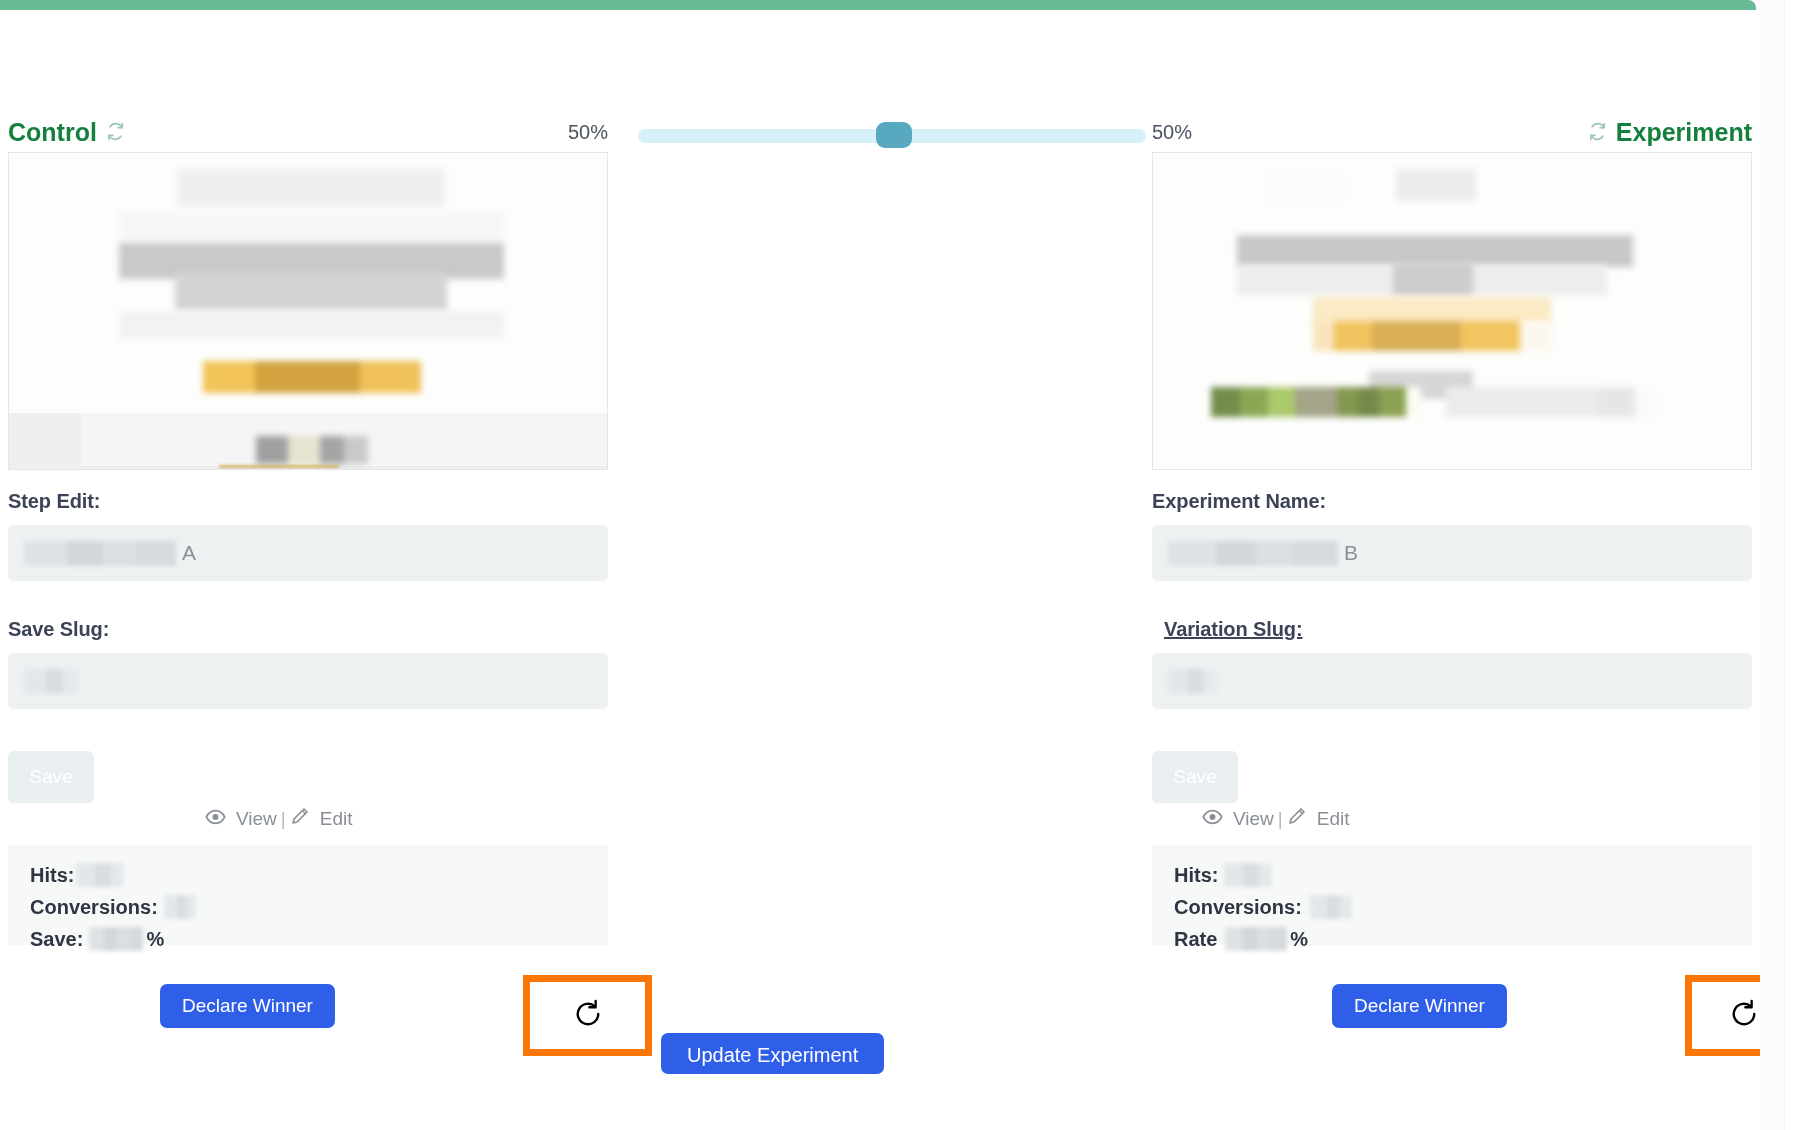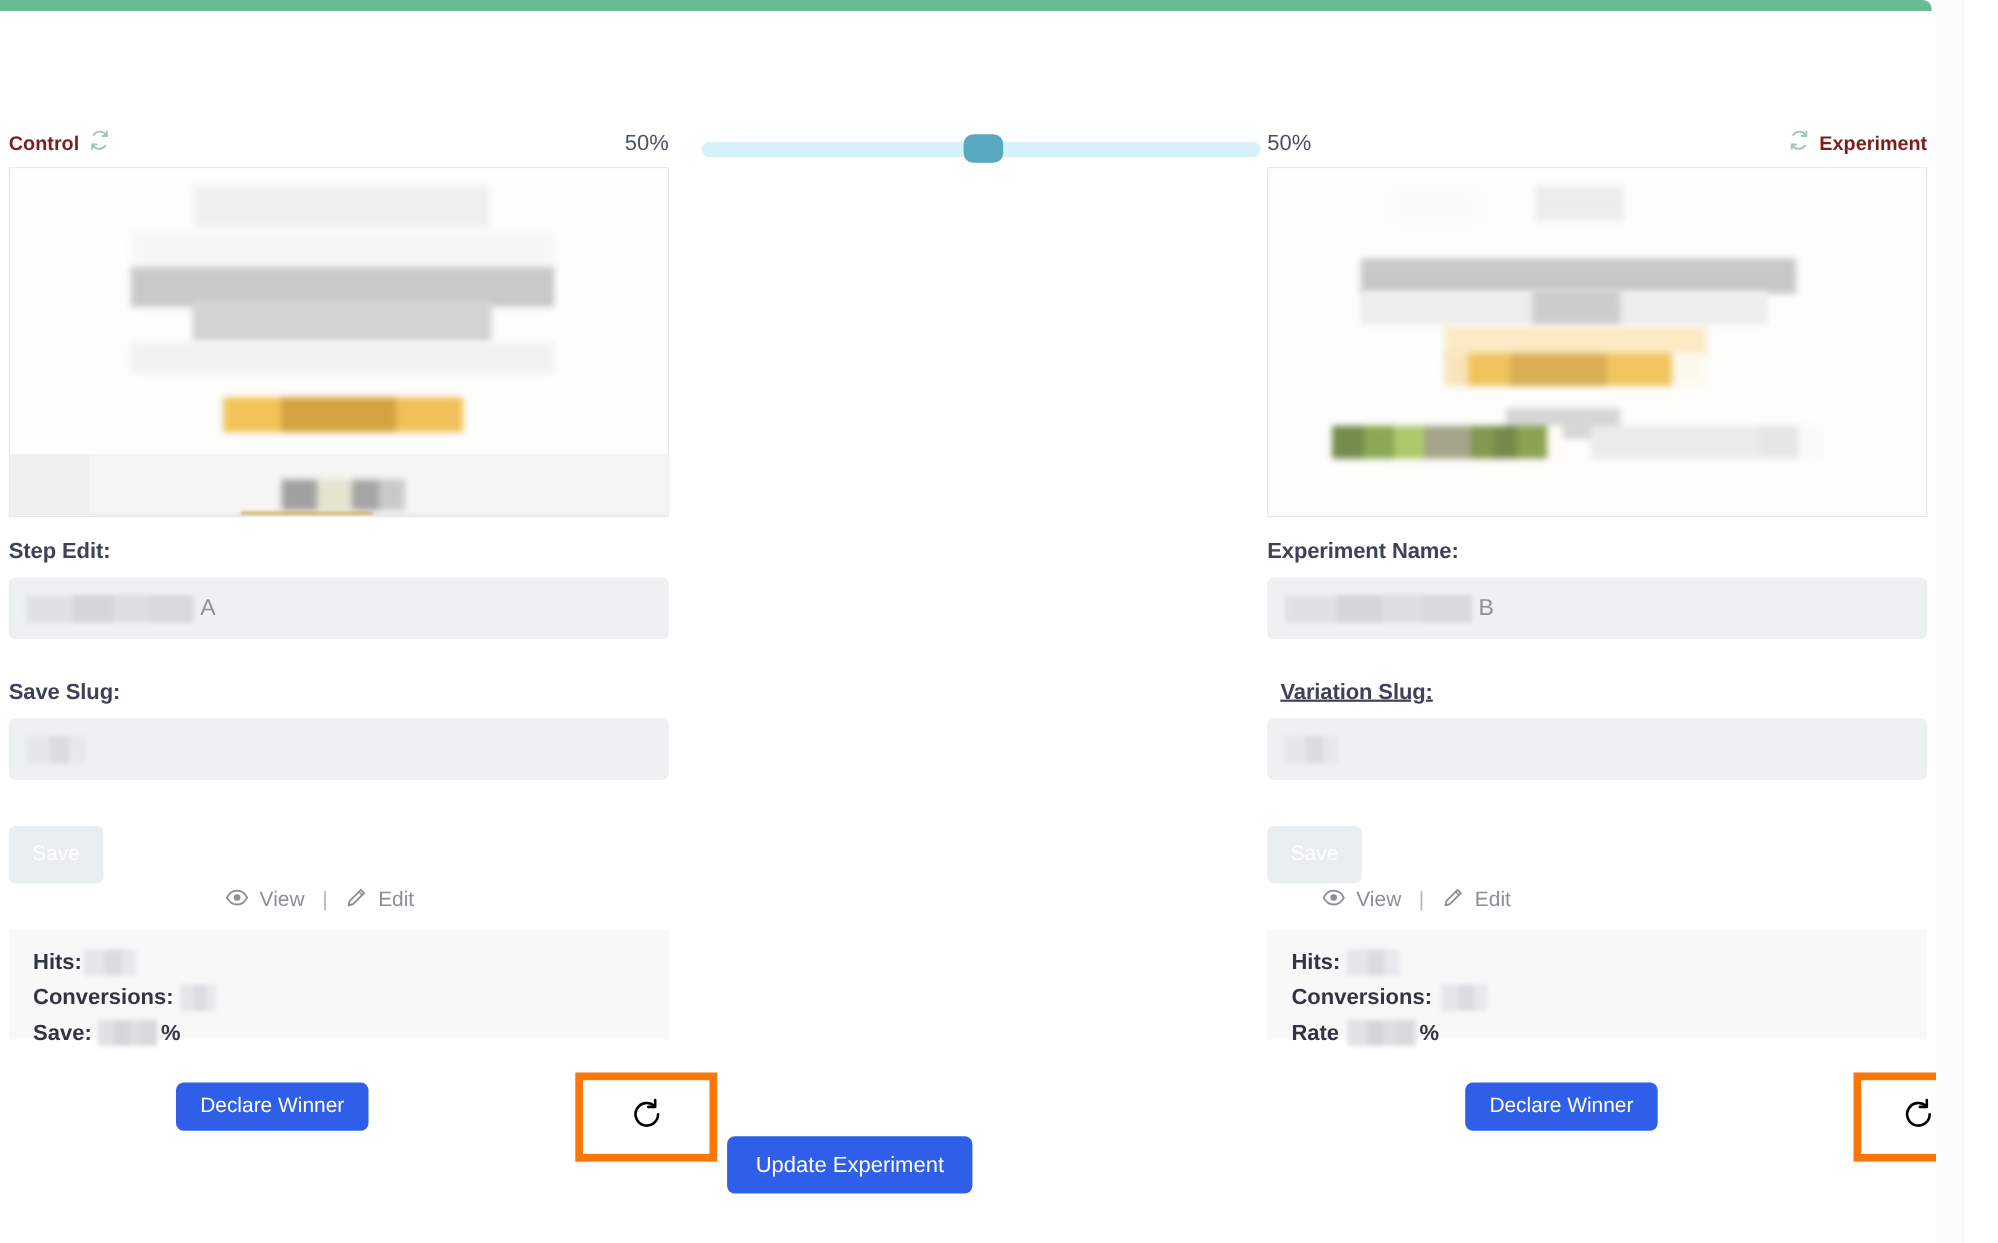--- a/index.html
+++ b/index.html
@@ -131,23 +131,23 @@
   }
   .head-right {
     position: absolute;
     left: 1152px; top: 0;
     width: 600px;
     display: flex;
     align-items: center;
     justify-content: space-between;
   }
   .head-title {
-    font-size: 18px;
+    font-size: 25px;
     font-weight: 700;
-    color: #7f1d1d;
+    color: #15803d;
     display: flex;
     align-items: center;
     gap: 9px;
   }
   .head-pct {
     font-size: 20px;
     color: #4a5260;
     font-weight: 400;
   }
   .sync-icon { display: block; }
@@ -261,21 +261,20 @@
     font-size: 19px;
     font-family: "Liberation Sans", sans-serif;
     cursor: default;
   }
 
   
   .viewedit {
     position: absolute;
     display: flex;
     align-items: center;
-    gap: 12px;
     font-size: 19px;
     color: #8a8f95;
   }
   .ve-item { display: flex; align-items: center; gap: 10px; cursor: pointer; }
   .ve-sep { color: #b5b9bd; margin: 0 4px; }
 
   
   .stats {
     position: absolute;
     background: #f7f9f9;
@@ -307,21 +306,21 @@
     border-radius: 7px;
     font-size: 19px;
     font-family: "Liberation Sans", sans-serif;
     height: 44px;
     padding: 0 22px;
     cursor: pointer;
   }
   .btn-update {
     position: absolute;
     left: 661px; top: 1033px;
-    height: 52px;
+    height: 41px;
     padding: 11px 26px;
     font-size: 20px;
   }
 
   
   .hl-box {
     position: absolute;
     border: 7px solid #f97607;
     background: #ffffff;
     display: flex;

